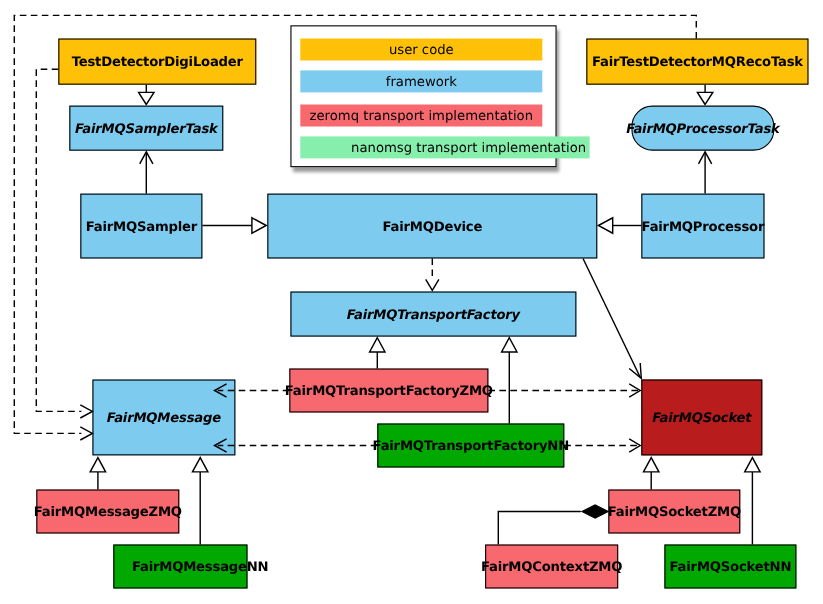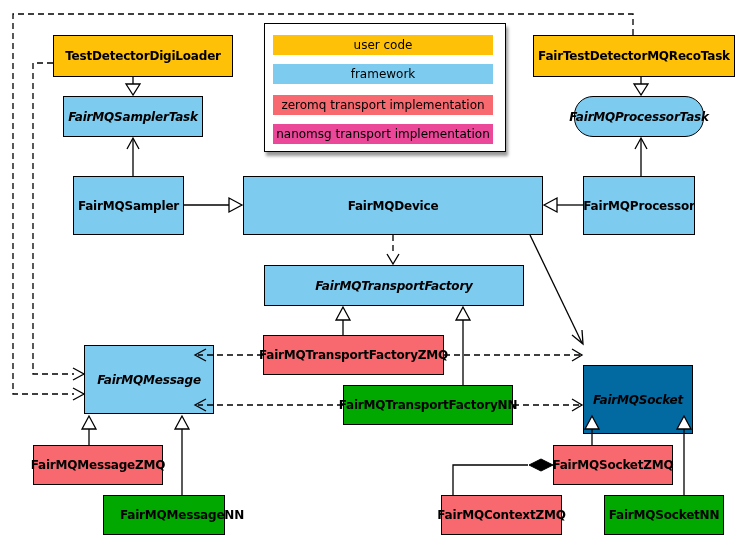--- a/index.html
+++ b/index.html
@@ -72,21 +72,21 @@
   </div>
 
   <div class="node" style="left: 343px; top: 385px; width: 170px; height: 40px; background-color: rgb(0, 168, 0);">
     <span>FairMQTransportFactoryNN</span>
   </div>
 
   <div class="node abstract" style="left: 84px; top: 345px; width: 130px; height: 69px; background-color: rgb(125, 203, 239);">
     <span>FairMQMessage</span>
   </div>
 
-  <div class="node abstract" style="left: 583px; top: 345px; width: 110px; height: 69px; background-color: #0369a1; margin-top: 20px;">
+  <div class="node abstract" style="left: 583px; top: 345px; width: 110px; height: 69px; background-color: #b91c1c;">
     <span>FairMQSocket</span>
   </div>
 
   <div class="node" style="left: 33px; top: 445px; width: 130px; height: 40px; background-color: rgb(247, 105, 110);">
     <span>FairMQMessageZMQ</span>
   </div>
 
   <div class="node" style="left: 103px; top: 495px; width: 122px; height: 40px; background-color: rgb(0, 168, 0); padding-left: 36px;">
     <span>FairMQMessageNN</span>
   </div>
@@ -106,21 +106,21 @@
   <div id="legend-frame">
     <div class="legend-bar" style="top: 11px; background-color: rgb(255, 193, 7);">
       <span>user code</span>
     </div>
     <div class="legend-bar" style="top: 40px; background-color: rgb(125, 203, 239); justify-content: center;">
       <span>framework</span>
     </div>
     <div class="legend-bar" style="top: 71px; background-color: rgb(247, 105, 110);">
       <span>zeromq transport implementation</span>
     </div>
-    <div class="legend-bar" style="top: 100px; background-color: #ec4899;">
+    <div class="legend-bar" style="top: 100px; background-color: #86efac; padding-left: 43px;">
       <span>nanomsg transport implementation</span>
     </div>
   </div>
 
   <svg id="edges" width="748" height="549" viewBox="0 0 748 549">
 
     <g>
       <path class="e" d="M133,77 V84"></path>
       <polygon class="tri" points="133,95 126,84 140,84"></polygon>
     </g>

